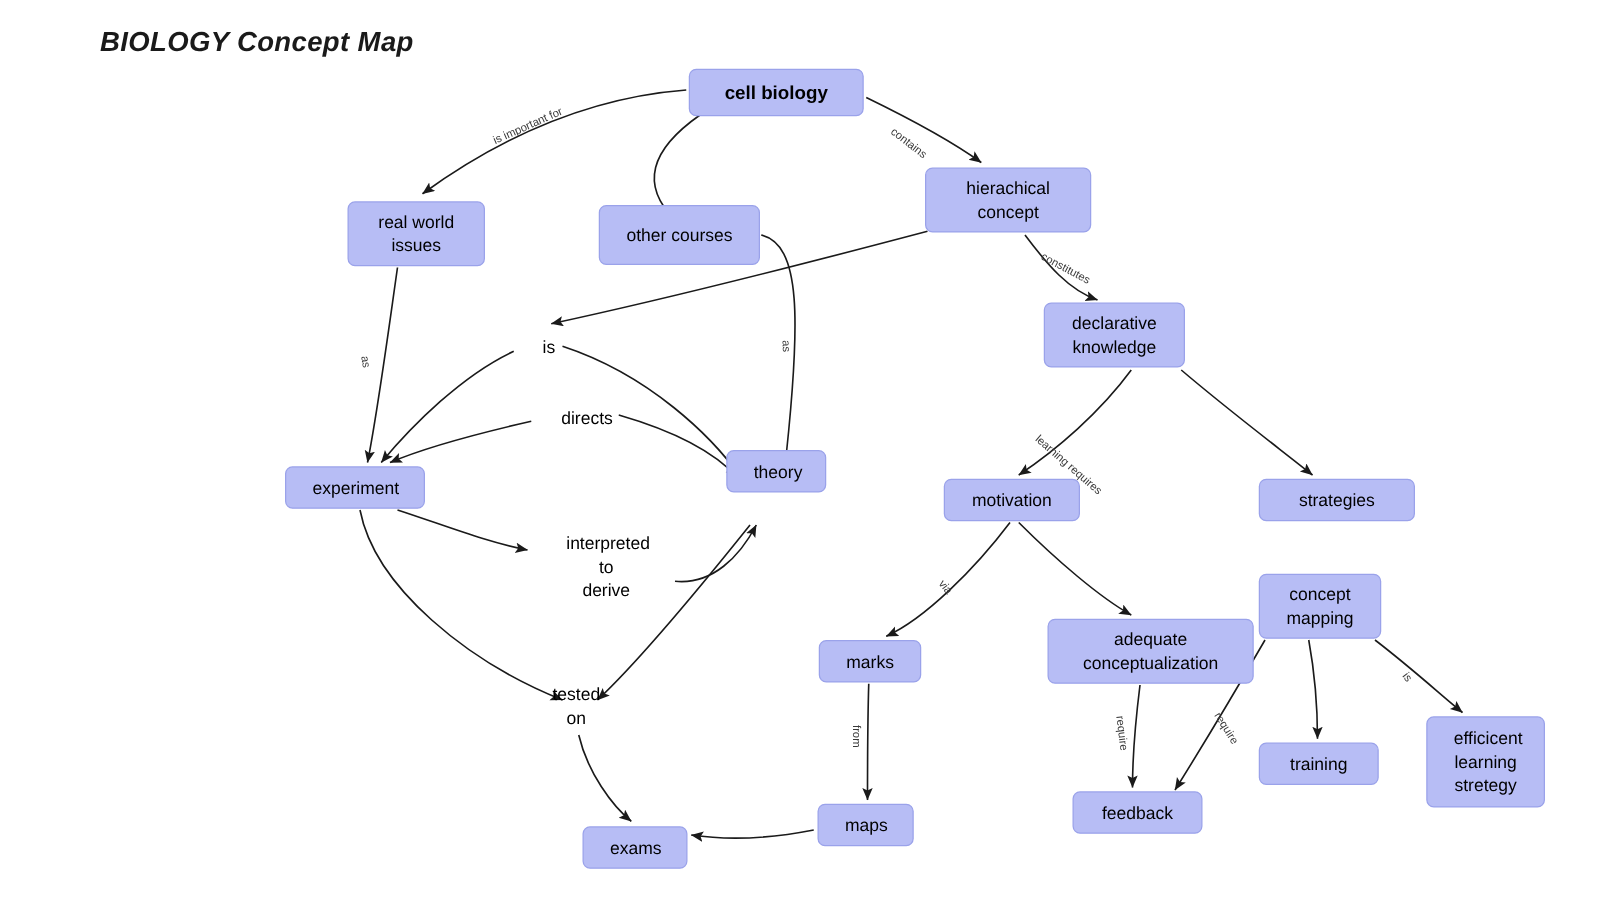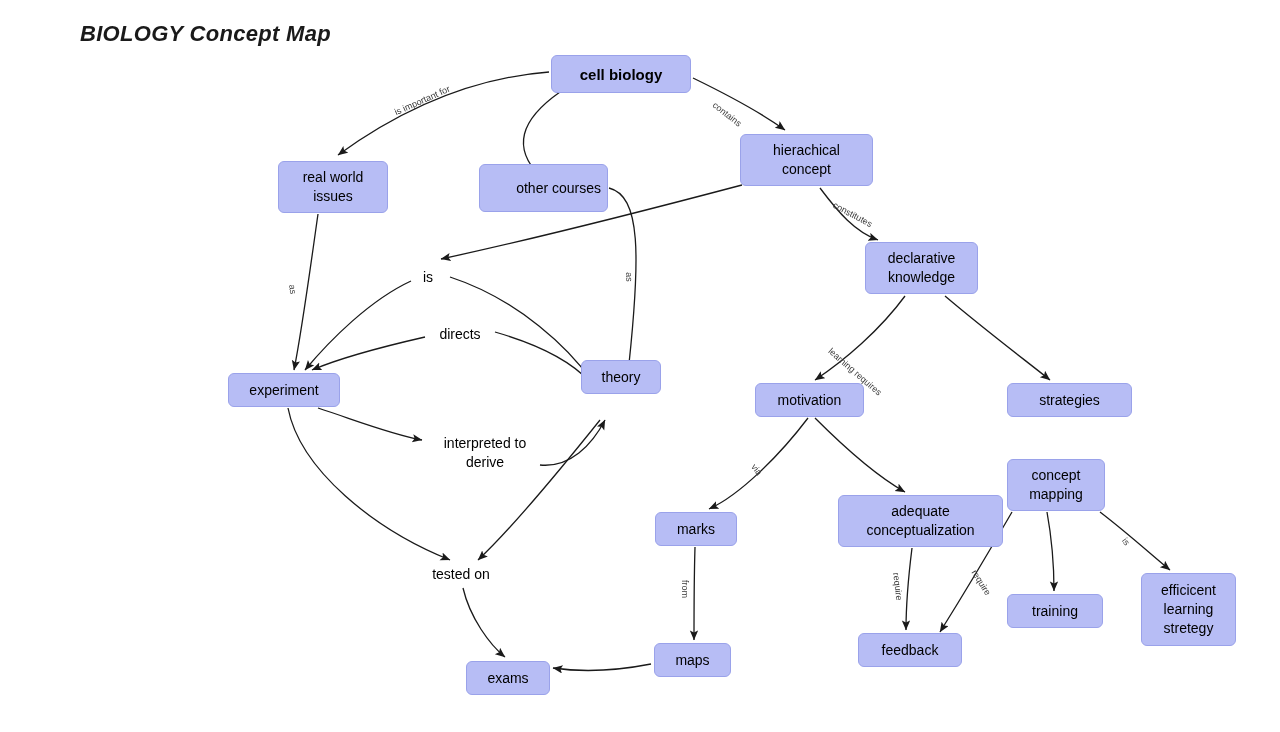--- a/index.html
+++ b/index.html
@@ -48,21 +48,21 @@
     box-sizing: border-box;
     display: flex;
     align-items: center;
     justify-content: center;
     text-align: center;
     font-family: "Liberation Sans", sans-serif;
     font-size: 14px;
     line-height: 19px;
     color: #000000;
     border-radius: 6px;
-    padding: 2px 6px;
+    padding: 2px 21px;
   }
   .node.boxed {
     background: #b7bdf5;
     border: 1px solid #9aa2ea;
   }
   .node.plain {
     background: transparent;
     border: none;
   }
   .node.bold {
@@ -145,21 +145,21 @@
         <span class="node-text">real world
 issues</span>
       </div>
       <div class="node boxed" style="left: 479px; top: 164px; width: 129px; height: 48px; text-align: right;">
         <span class="node-text">other courses</span>
       </div>
       <div class="node boxed" style="left: 740px; top: 134px; width: 133px; height: 52px;">
         <span class="node-text">hierachical
 concept</span>
       </div>
-      <div class="node boxed" style="left: 865px; top: 242px; width: 113px; height: 52px;">
+      <div class="node boxed" style="left: 835px; top: 242px; width: 113px; height: 52px;">
         <span class="node-text">declarative
 knowledge</span>
       </div>
       <div class="node plain" style="left: 413px; top: 264px; width: 30px; height: 26px;">
         <span class="node-text">is</span>
       </div>
       <div class="node boxed" style="left: 228px; top: 373px; width: 112px; height: 34px;">
         <span class="node-text">experiment</span>
       </div>
       <div class="node boxed" style="left: 581px; top: 360px; width: 80px; height: 34px;">
@@ -193,21 +193,21 @@
         <span class="node-text">training</span>
       </div>
       <div class="node boxed" style="left: 1141px; top: 573px; width: 95px; height: 73px; align-items: center;">
         <span class="node-text">efficicent
 learning
 stretegy</span>
       </div>
       <div class="node boxed" style="left: 858px; top: 633px; width: 104px; height: 34px;">
         <span class="node-text">feedback</span>
       </div>
-      <div class="node plain" style="left: 421px; top: 562px; width: 80px; height: 24px;">
+      <div class="node plain" style="left: 421px; top: 562px; width: 80px; height: 24px; align-items: flex-end;">
         <span class="node-text">tested on</span>
       </div>
       <div class="node boxed" style="left: 466px; top: 661px; width: 84px; height: 34px;">
         <span class="node-text">exams</span>
       </div>
       <div class="node boxed" style="left: 654px; top: 643px; width: 77px; height: 34px;">
         <span class="node-text">maps</span>
       </div>
     </div>
 

